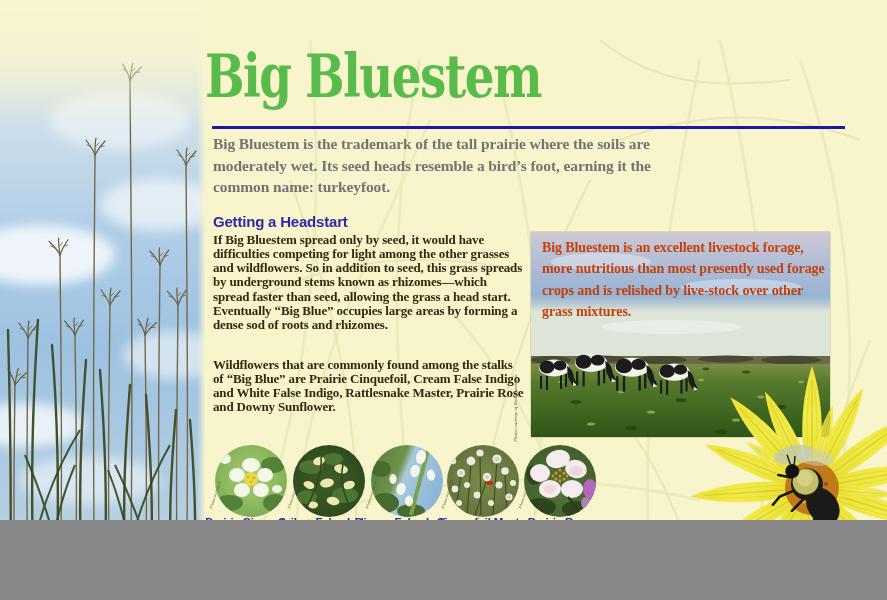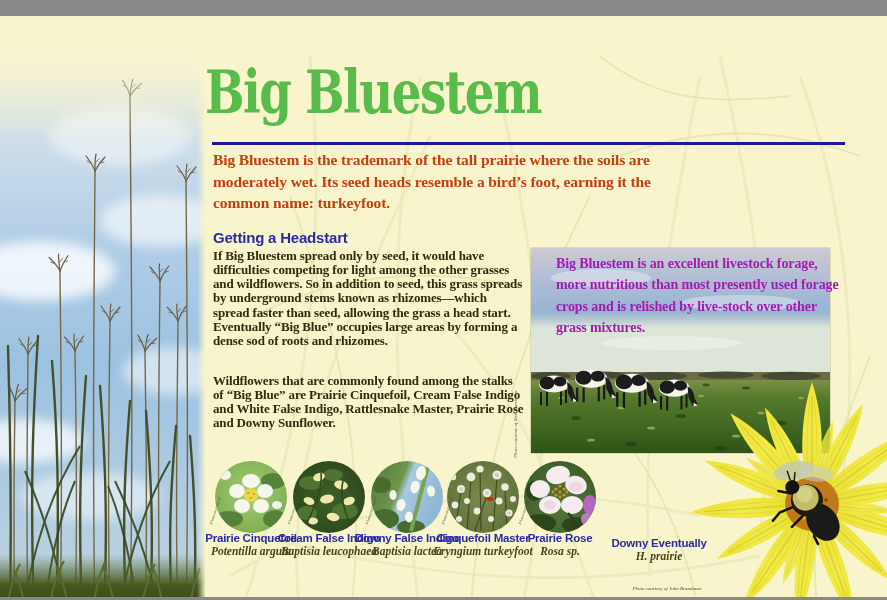--- a/index.html
+++ b/index.html
@@ -1,50 +1,50 @@
 <!DOCTYPE html>
 <html><head>
 <meta charset="utf-8">
 <style>
   html,body{margin:0;padding:0;background:#888;}
-  .poster{position:relative;width:887px;height:581px;margin:16px auto;background:#f8f5cd;overflow:hidden;
+  .poster{position:relative;width:887px;height:520px;margin:0 auto;background:#f8f5cd;overflow:hidden;
           font-family:"Liberation Serif",serif;}
   .poster *{box-sizing:border-box;}
   svg{display:block;}
   .abs{position:absolute;}
 
   
   .watermark{left:0;top:0;z-index:1;}
 
   
   .left-photo{left:0;top:0;z-index:2;}
 
   .content{position:absolute;inset:0;z-index:3;}
 
   .title{position:absolute;left:205px;top:46px;color:#5abb4d;
          font-family:"DejaVu Serif",serif;font-weight:700;font-size:60px;line-height:1;
          letter-spacing:-2px;transform:scaleX(.78);transform-origin:left top;white-space:nowrap;}
   .rule{position:absolute;left:212px;top:126px;width:633px;height:3px;background:#1c17a5;}
   .intro{position:absolute;left:213px;top:133px;width:468px;font-size:15.5px;line-height:1.4;
-         font-weight:700;color:#c2410c;letter-spacing:-.1px;}
+         font-weight:700;color:#737373;letter-spacing:-.1px;}
   .sec-head{position:absolute;left:213px;top:213px;font-family:"Liberation Sans",sans-serif;
          font-weight:700;font-size:15px;color:#2a2aa4;letter-spacing:-.2px;text-align:center;}
   .para{position:absolute;left:213px;width:312px;font-size:13px;line-height:1.09;
          font-weight:700;color:#33290f;letter-spacing:-.15px;}
   .para1{top:233px;}
   .para2{top:358px;}
 
   .vcred{position:absolute;font-style:italic;font-size:5px;color:#56512e;white-space:nowrap;
          transform:rotate(-90deg);transform-origin:left bottom;}
   .vcred-cow{left:518px;top:437px;}
 
   .cow-photo{position:absolute;left:531px;top:232px;width:299px;height:205px;z-index:3;
              box-shadow:0 0 0 .5px rgba(90,90,60,.35);}
-  .cow-caption{position:absolute;left:556px;top:237px;width:294px;z-index:4;
-               font-size:14px;line-height:1.52;font-weight:700;color:#a21caf;letter-spacing:-.1px;}
+  .cow-caption{position:absolute;left:542px;top:237px;width:294px;z-index:4;
+               font-size:14px;line-height:1.52;font-weight:700;color:#c2410c;letter-spacing:-.1px;}
 
   .circle-wrap{position:absolute;top:445px;width:72px;height:72px;z-index:3;}
   .circle-wrap svg{border-radius:50%;overflow:hidden;}
   .circ-cred{position:absolute;left:-2px;bottom:8px;font-style:italic;font-size:4px;color:#5a5530;
              transform:rotate(-72deg);transform-origin:left bottom;white-space:nowrap;}
   .sp-label{position:absolute;width:120px;text-align:center;z-index:3;}
   .sp-name{font-family:"Liberation Sans",sans-serif;font-weight:700;font-size:11.5px;color:#2a2aa4;letter-spacing:-.2px;}
   .sp-latin{font-style:italic;font-weight:700;font-size:11.5px;color:#4a4412;margin-top:1px;}
 
   .sunflower{position:absolute;left:652px;top:320px;z-index:5;}

